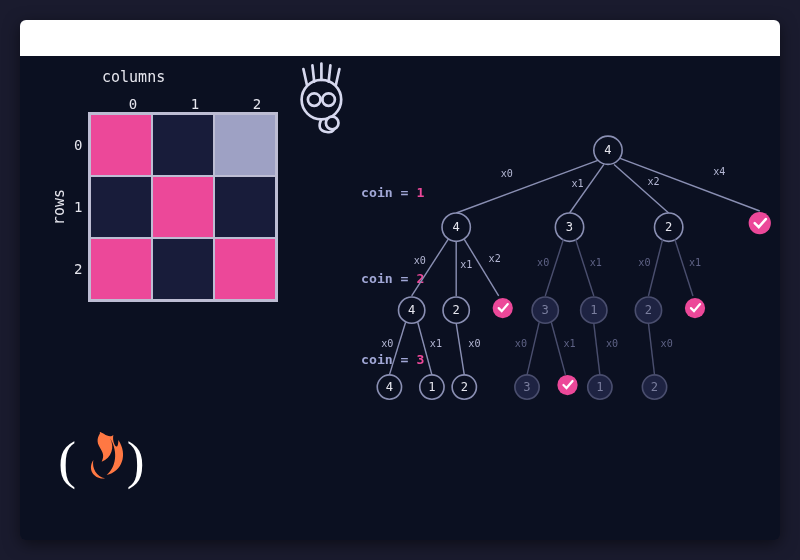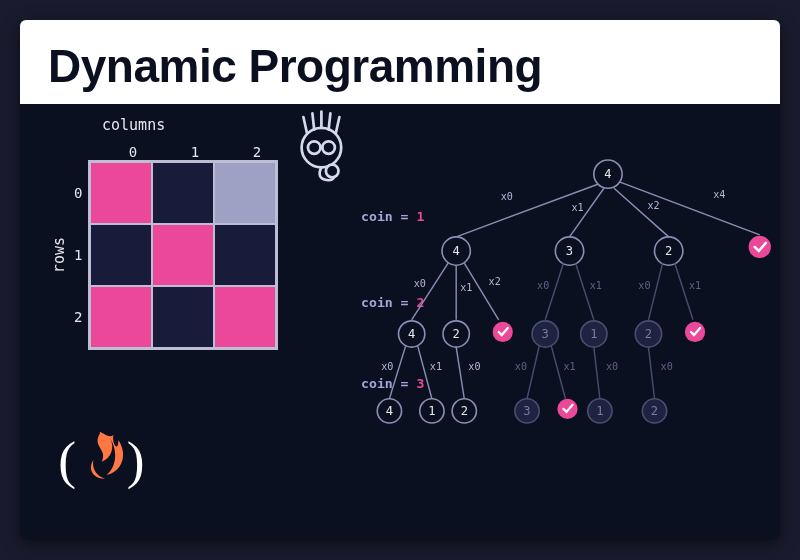--- a/index.html
+++ b/index.html
@@ -187,21 +187,20 @@
     }
     .flame {
       fill: #ff7843;
     }
   </style>
 </head>
 <body>
 
 <div class="card">
   <div class="title-bar">
-    <div class="title-line1">Dynamic Programming</div>
   </div>
 
   <div class="content">
 
     <div class="grid-area">
       <div class="axis-label-cols">columns</div>
       <div class="col-nums">
         <span>0</span>
         <span>1</span>
         <span>2</span>

